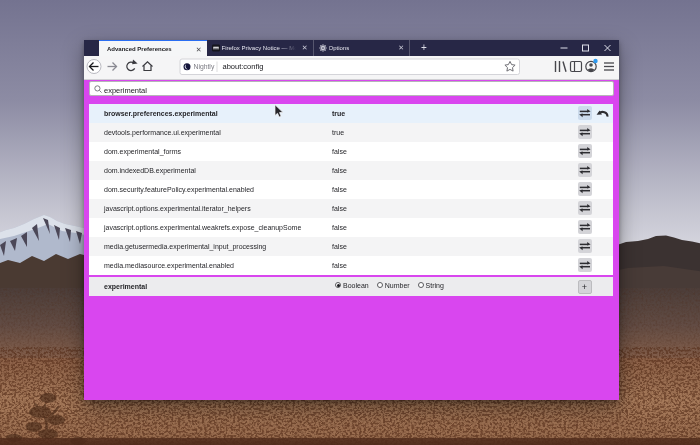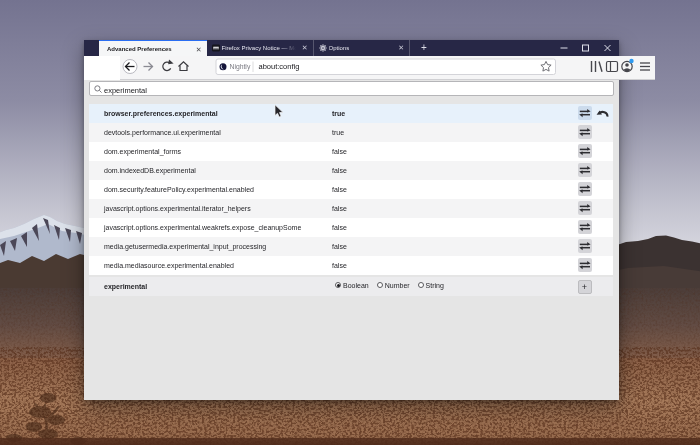--- a/index.html
+++ b/index.html
@@ -15,23 +15,23 @@
   #tab1 .tt { position:absolute; left:8px; top:5px; font-weight:bold; letter-spacing:0; }
   #tab1 .tx { position:absolute; right:5px; top:4.5px; color:#4a4a4f; font-size:7px; }
   #tab2 { left:122.5px; width:106px; }
   #tab3 { left:228.5px; width:97.5px; border-left:1px solid rgba(255,255,255,.22); border-right:1px solid rgba(255,255,255,.22); }
   .tab .ti { position:absolute; left:5px; top:4px; }
   .tab .tl { position:absolute; left:15px; top:4.5px; white-space:nowrap; overflow:hidden; }
   #tab2 .tl { width:74px; -webkit-mask-image:linear-gradient(90deg,#000 80%,transparent); }
   .tab .cx { position:absolute; right:5px; top:4px; font-size:7px; color:#c9c9d6; }
   #newtab { position:absolute; left:337px; top:3px; color:#dcdce6; font-size:10px; line-height:10px; }
   
-  #navbar { position:absolute; left:0; top:16px; width:535px; height:23.5px; background:#f5f5f6; border-bottom:1px solid #d0d0d3;margin-left:36px; }
+  #navbar { position:absolute; left:0; top:16px; width:535px; height:23.5px; background:#f5f5f6; border-bottom:1px solid #d0d0d3; }
   
-  #content { position:absolute; left:0; top:39.5px; width:535px; height:320.5px; background:#e5e5e5; }
+  #content { position:absolute; left:0; top:39.5px; width:535px; height:320.5px; background:#d946ef; }
   #searchbox { position:absolute; left:4.5px; top:1.5px; width:525px; height:15px; background:#fff; border:1px solid #b5b5b8; border-radius:2px; }
   #searchbox .stx { position:absolute; left:14.5px; top:3.5px; font-size:7.5px; color:#1a1a1e; }
   .row { position:absolute; left:5px; width:524px; height:19px; font-size:7px; color:#26262a; }
   .row .nm { position:absolute; left:15px; top:6px; }
   .row .vl { position:absolute; left:243px; top:6px; }
   .r1 { background:#e7f1fb; font-weight:bold; }
   .rg { background:#f4f4f5; }
   .rw { background:#fff; }
   .tgl { position:absolute; left:488.5px; top:2.5px; width:14px; height:14px; background:#d4d4d8; border-radius:2px; }
   .r1 .tgl { background:#ccdbec; }

